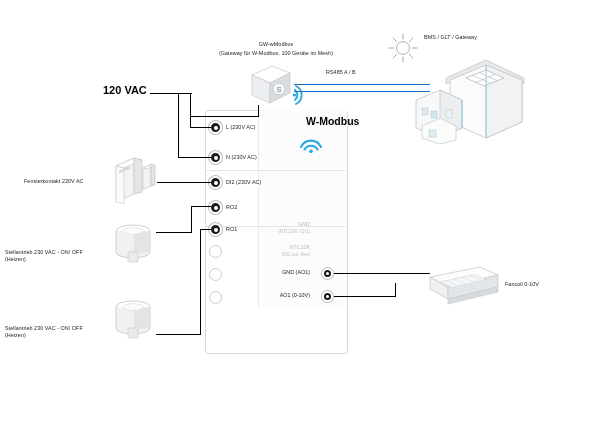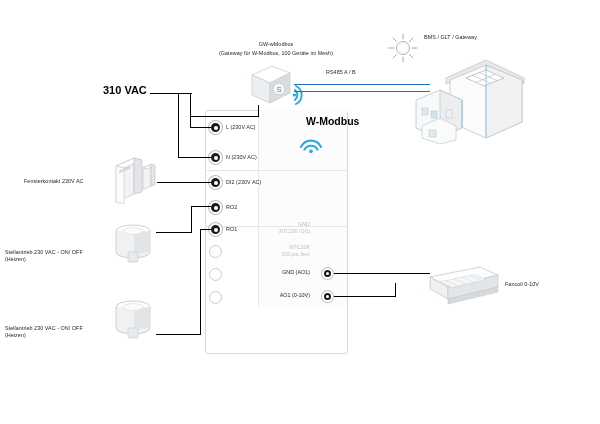--- a/index.html
+++ b/index.html
@@ -184,21 +184,21 @@
 
   <div class="term-lbl grey" style="left:240px; top:244px; width:70px;">NTC10K</div>
   <div class="term-lbl grey" style="left:240px; top:252px; width:70px; font-size:4.6px;">(DI1 pot. free)</div>
 
   <div class="term-lbl" style="left:240px; top:269px; width:70px;">GND (AO1)</div>
   <div class="term-out" style="left:322px; top:268px;"></div>
 
   <div class="term-lbl" style="left:240px; top:292px; width:70px;">AO1 (0-10V)</div>
   <div class="term-out" style="left:322px; top:291px;"></div>
 
-  <div class="big" style="left:103px; top:84px;">310 VAC</div>
+  <div class="big" style="left:103px; top:84px;">120 VAC</div>
 
   <div class="wire wire-h" style="left:150px; top:93px; width:42px;"></div>
   <div class="wire wire-v" style="left:190px; top:93px; height:35px;"></div>
   <div class="wire wire-h" style="left:190px; top:127px; width:21px;"></div>
   <div class="wire wire-v" style="left:178px; top:93px; height:65px;"></div>
   <div class="wire wire-h" style="left:178px; top:157px; width:33px;"></div>
 
   <div class="abs" style="left:112px; top:150px;">
     <svg width="48" height="54" viewBox="0 0 48 54">
 

